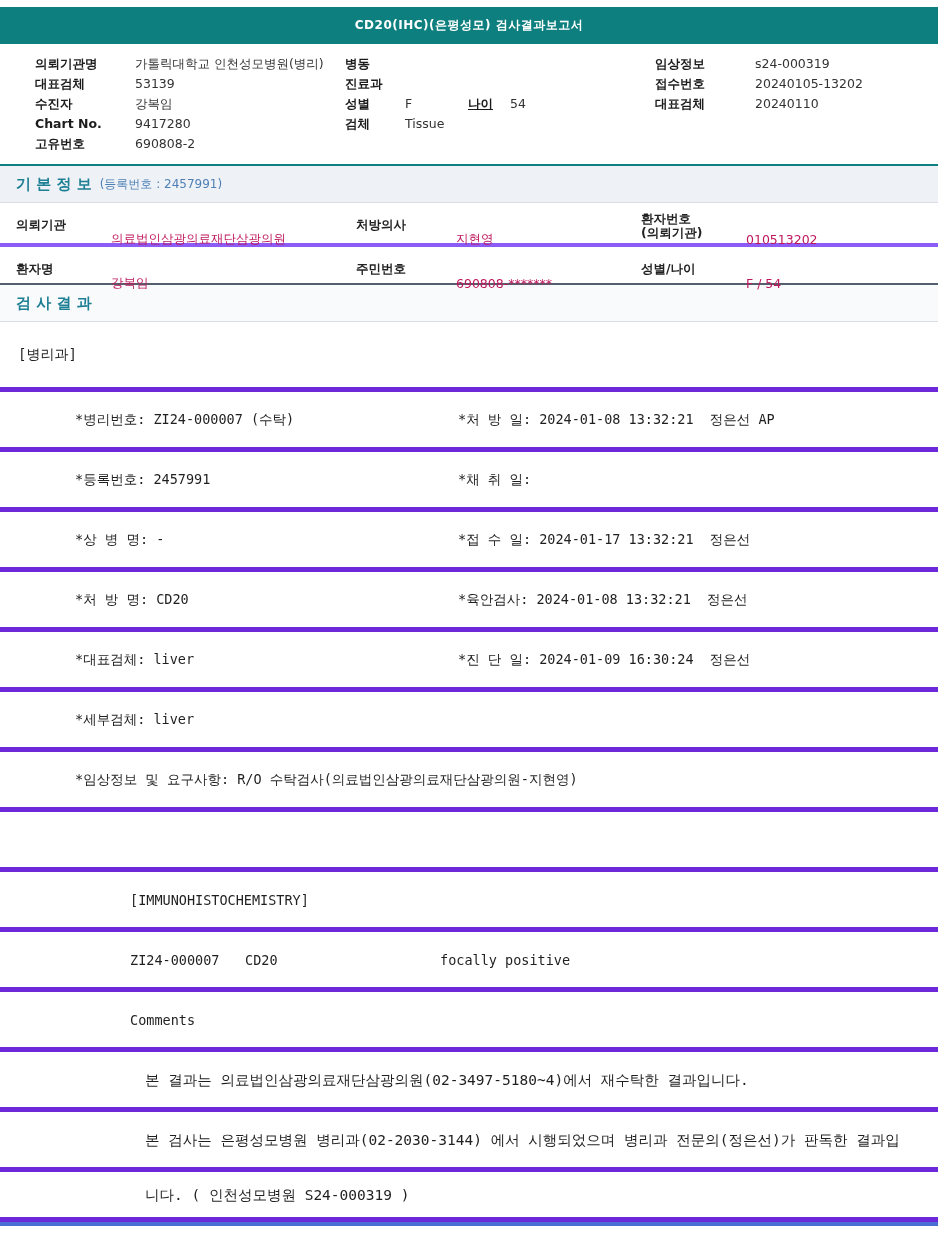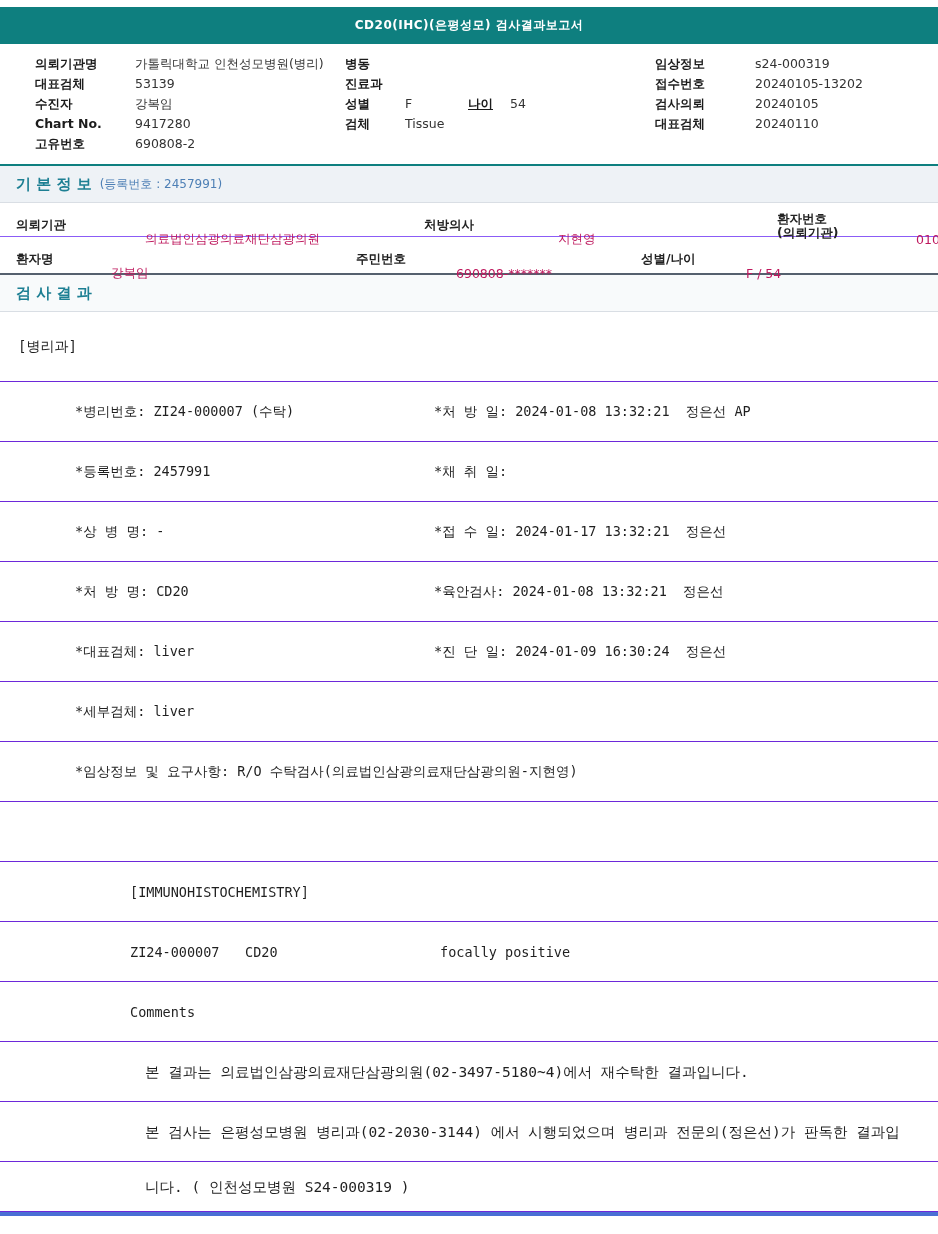--- a/index.html
+++ b/index.html
@@ -38,40 +38,40 @@
   }
   .sec-title { color:#1d7f93; font-weight:700; font-size:15px; }
   .sec-note { color:#4d7fb5; font-size:12px; }
 
   
   .binfo-table { border-bottom:2px solid #55606e; font-size:12.5px; }
   .trow {
     display:grid; grid-template-columns:95px 245px 100px 185px 105px 1fr;
     align-items:center; padding-left:16px;
   }
-  .trow1 { height:34px; border-bottom:1px solid #8b5cf6;gap:34px; }
+  .trow1 { height:44px; border-bottom:4px solid #8b5cf6; }
   .trow2 { height:36px; }
   .tlabel { font-weight:700; color:#222; }
   .tvalue { color:#be185d;margin-top:28px; }
   .stack { line-height:14px; }
   .stack .sub { display:block; font-weight:700; }
 
   .results-band { background:#f8fafb; height:32px; border-bottom:1px solid #d9dee4; }
 
   
   .rrow {
-    position:relative; height:60px; border-bottom:1px solid #6d28d9;
+    position:relative; height:60px; border-bottom:5px solid #6d28d9;
     font-family:"DejaVu Sans Mono","Liberation Mono",monospace;
     font-size:13.5px; color:#1f1f1f;
   }
   .rrow > span { position:absolute; top:50%; transform:translateY(-50%); white-space:pre; }
   .dept { height:70px; font-size:14px; }
   .pos18  { left:18px; }
   .dl     { left:75px; }
-  .dr     { left:434px; }
+  .dr     { left:458px; }
   .ind130 { left:130px; }
   .c2     { left:245px; }
   .c3     { left:440px; }
   .ind145 { left:145px; }
   .cmt { font-size:14.5px; }
   .last { height:50px; }
 
   .bottom-bar { height:4px; background:#4a6fd4; }
 </style>
 </head>
@@ -129,24 +129,20 @@
     </div>
 
     <div class="col col-right">
       <div class="hrow">
         <span class="hlabel">임상정보</span>
         <span class="hvalue">s24-000319</span>
       </div>
       <div class="hrow">
         <span class="hlabel">접수번호</span>
         <span class="hvalue">20240105-13202</span>
-      </div>
-      <div class="hrow">
-        <span class="hlabel">검사의뢰</span>
-        <span class="hvalue">20240105</span>
       </div>
       <div class="hrow">
         <span class="hlabel">대표검체</span>
         <span class="hvalue">20240110</span>
       </div>
     </div>
   </div>
 
   <div class="teal-line"></div>
 

